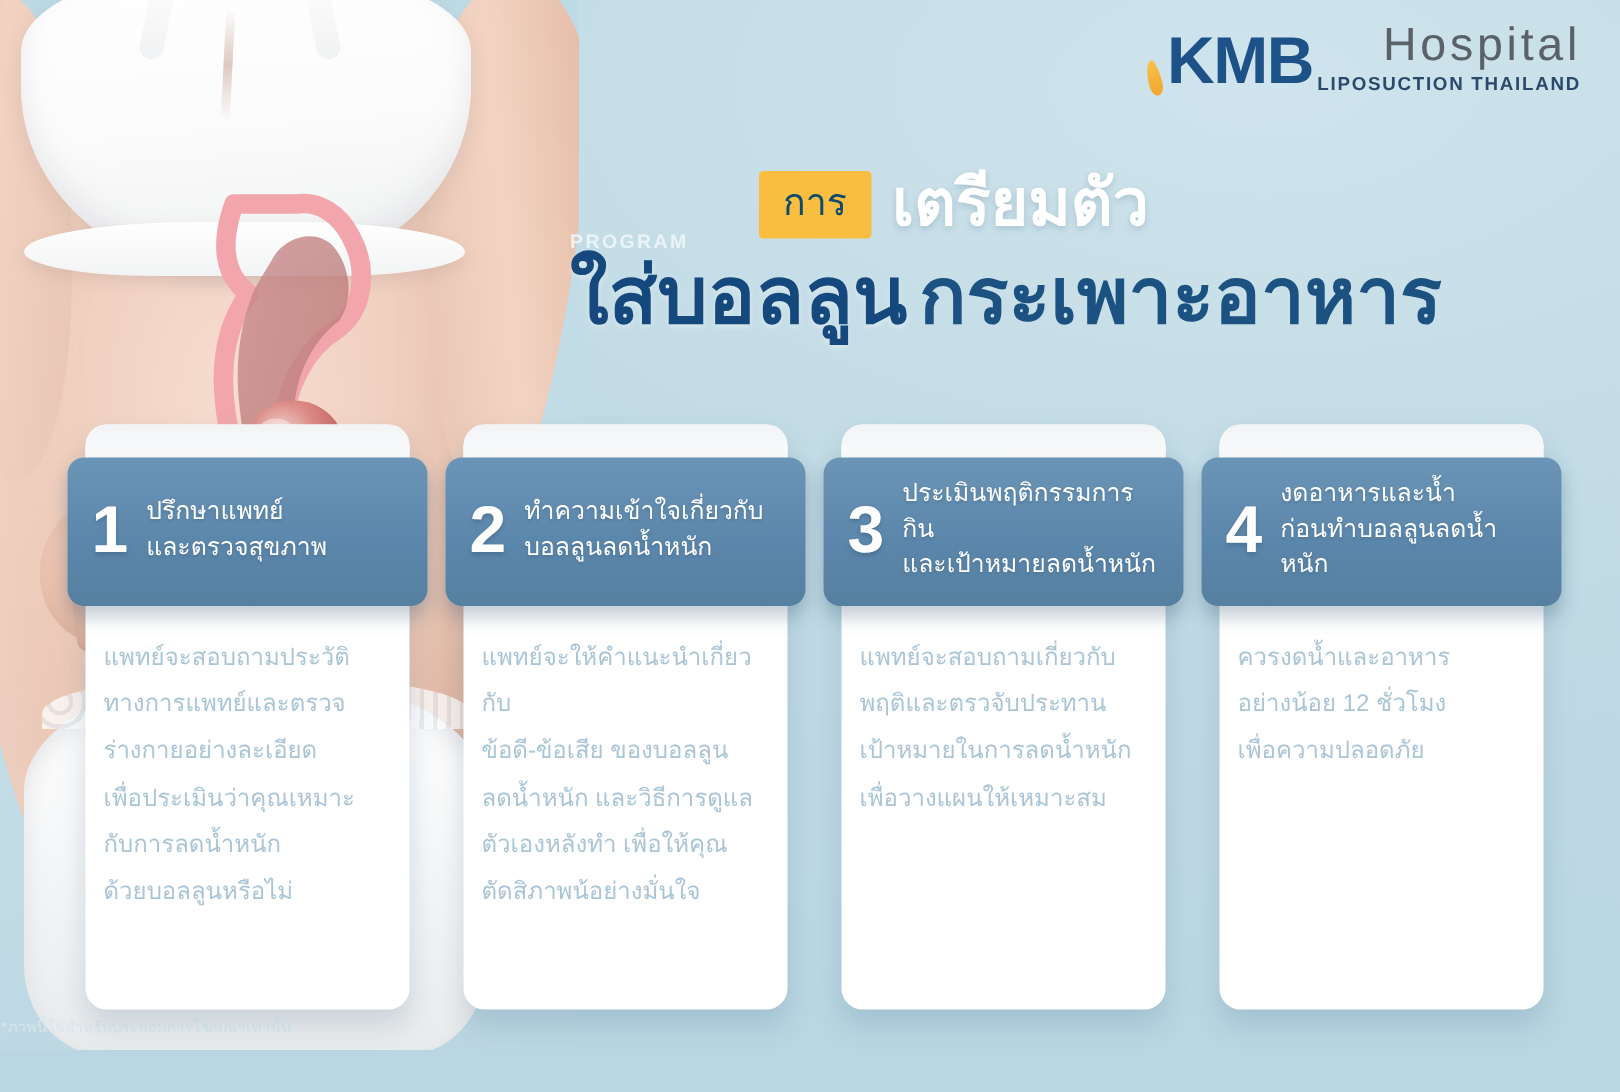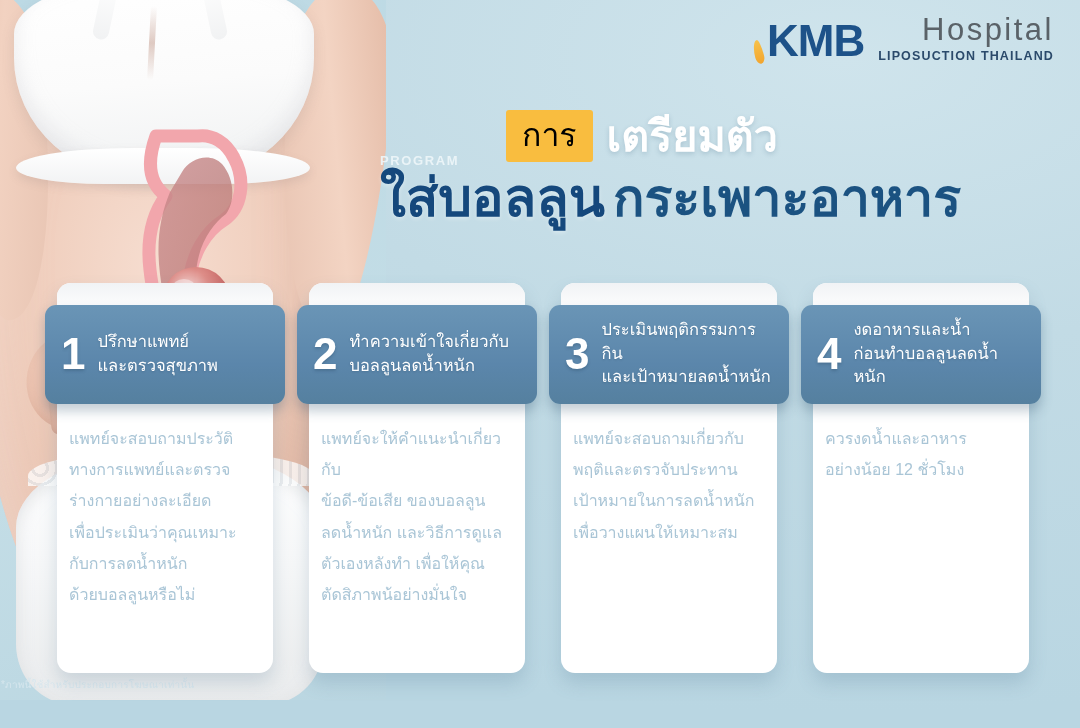--- a/index.html
+++ b/index.html
@@ -95,21 +95,21 @@
 
   
   .stomach{position:absolute;left:100px;top:124px;width:200px;height:280px;}
   .footnote{
     position:absolute;left:7px;bottom:8px;font-size:10px;letter-spacing:.2px;
     color:#d7e7ee;opacity:.95;
   }
 
   
   .logo{position:absolute;right:26px;top:14px;text-align:right;line-height:1;}
-  .logo-row{display:flex;align-items:flex-end;justify-content:flex-end;gap:14px;margin-left:32px;}
+  .logo-row{display:flex;align-items:flex-end;justify-content:flex-end;gap:3px;margin-left:32px;}
   .logo-kmb{
     position:relative;font-size:44px;font-weight:bold;color:#1d5289;letter-spacing:-1px;
   }
   .logo-spark{
     position:absolute;left:-13px;bottom:-1px;width:9px;height:24px;
     background:linear-gradient(180deg,#f7c24a,#f2a52e);
     border-radius:60% 40% 50% 50% / 70% 70% 30% 30%;
     transform:rotate(-14deg);
   }
   .logo-right{text-align:right;}
@@ -117,22 +117,22 @@
   .logo-sub{font-size:12.5px;color:#2b4a6b;font-weight:bold;letter-spacing:1.15px;margin-top:5px;}
 
   
   .headline{position:absolute;left:380px;top:108px;width:680px;}
   .hl-row1{display:flex;align-items:center;gap:14px;height:56px;}
   .hl-program{
     position:absolute;left:0;top:45px;font-size:13px;letter-spacing:1.6px;
     color:#eef6f9;font-weight:bold;opacity:.92;
   }
   .hl-chip{
-    display:inline-block;background:#f9bd3f;color:#000000;
-    font-size:32px;line-height:1;padding:9px 16px 11px;border-radius:3px;font-weight:normal;
+    display:inline-block;background:#f9bd3f;color:#0c4a6e;
+    font-size:25px;line-height:1;padding:9px 16px 11px;border-radius:3px;font-weight:normal;
     margin-left:126px;
   }
   .hl-white{
     color:#ffffff;font-size:43px;font-weight:bold;line-height:1;
     text-shadow:0 2px 5px rgba(50,90,120,.22);
   }
   .hl-row2{display:flex;align-items:center;gap:8px;margin-top:4px;padding-left:0;}
   .hl-dark{
     color:#15487c;font-size:53px;font-weight:bold;line-height:1.12;
     text-shadow:0 2px 4px rgba(255,255,255,.35);
@@ -311,17 +311,18 @@
       <div class="badge">
         <span class="badge-num">4</span>
         <span class="badge-text">
           <span>งดอาหารและน้ำ</span><br>
           <span>ก่อนทำบอลลูนลดน้ำหนัก</span>
         </span>
       </div>
       <div class="card-body">
         <div>ควรงดน้ำและอาหาร</div>
         <div>อย่างน้อย 12 ชั่วโมง</div>
+        <div>เพื่อความปลอดภัย</div>
       </div>
     </div>
 
   </div>
 </div>
 
 </body></html>

